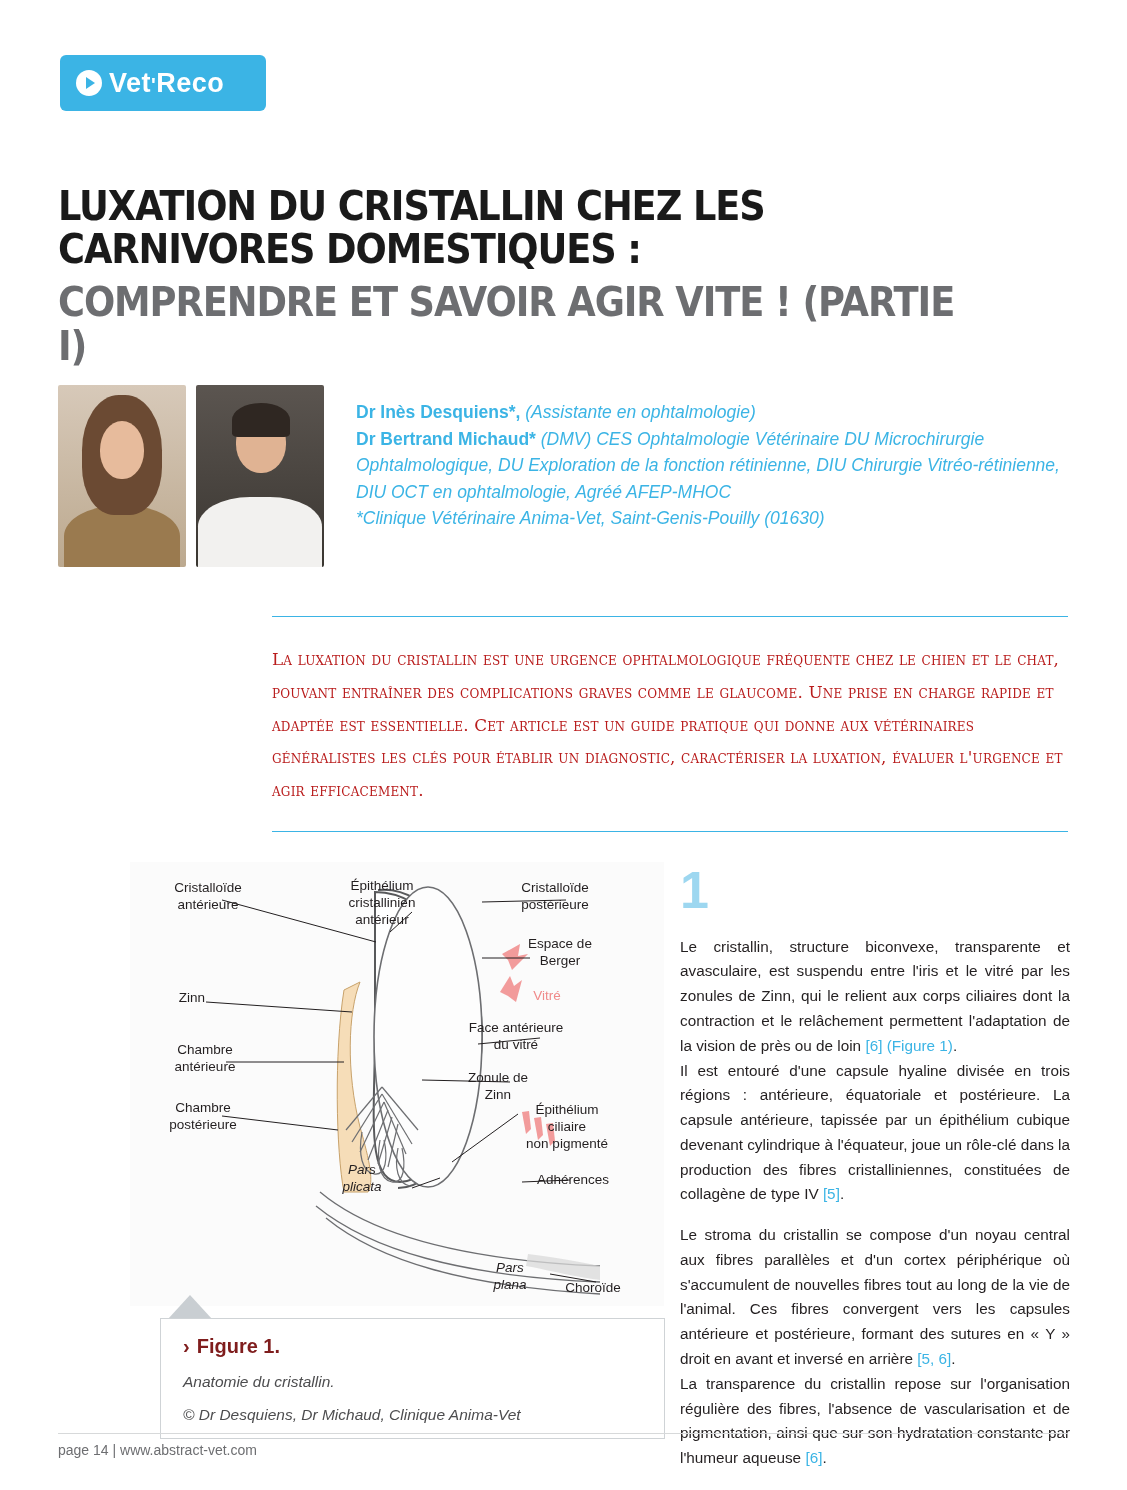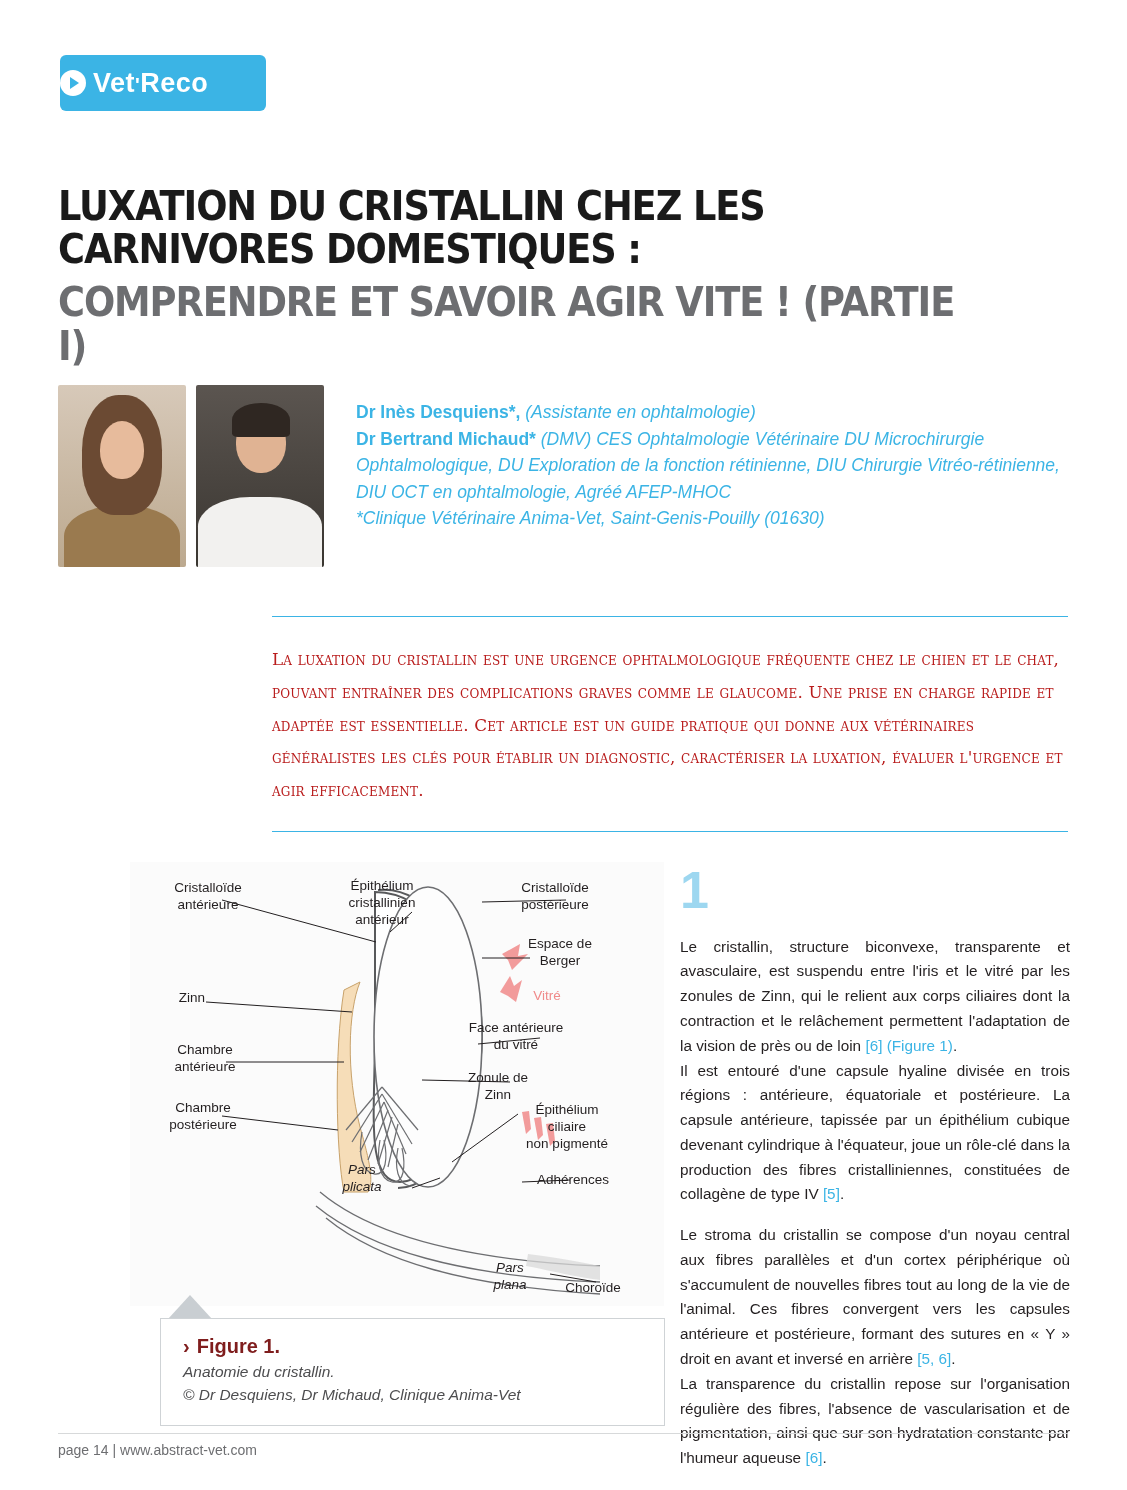--- a/index.html
+++ b/index.html
@@ -13,20 +13,21 @@
     overflow:hidden;
   }
 
   
   .logo-badge {
     position:absolute; left:60px; top:55px;
     width:206px; height:56px;
     background:#3bb4e5;
     border-radius:6px;
     display:flex; align-items:center;
+    padding-left:16px;
   }
   .logo-circle {
     width:26px; height:26px; border-radius:50%;
     background:#ffffff;
     display:flex; align-items:center; justify-content:center;
     margin-right:7px;
   }
   .logo-circle span {
     display:block;
     width:0; height:0;
@@ -132,21 +133,21 @@
   }
   .caption-arrow {
     position:absolute; left:168px; top:1295px;
     width:0; height:0;
     border-left:22px solid transparent;
     border-right:22px solid transparent;
     border-bottom:24px solid #c9ced2;
   }
   .cap-title { color:#7f1d1d; font-size:20px; font-weight:bold; }
   .cap-title .chev { font-weight:bold; margin-right:7px; }
-  .cap-line { color:#4d4d4f; font-size:15.5px; font-style:italic; margin-top:5px; }
+  .cap-line { color:#4d4d4f; font-size:15.5px; font-style:italic; margin-top:15px; }
 
   
   .right-col { position:absolute; left:680px; top:868px; width:390px; }
   .sec-head { display:flex; align-items:flex-start; }
   .sec-num {
     font-size:52px; color:#9dd7f0; font-weight:bold;
     line-height:0.86; margin-right:14px;
     font-family:"Liberation Sans", sans-serif;
   }
   .sec-title {

